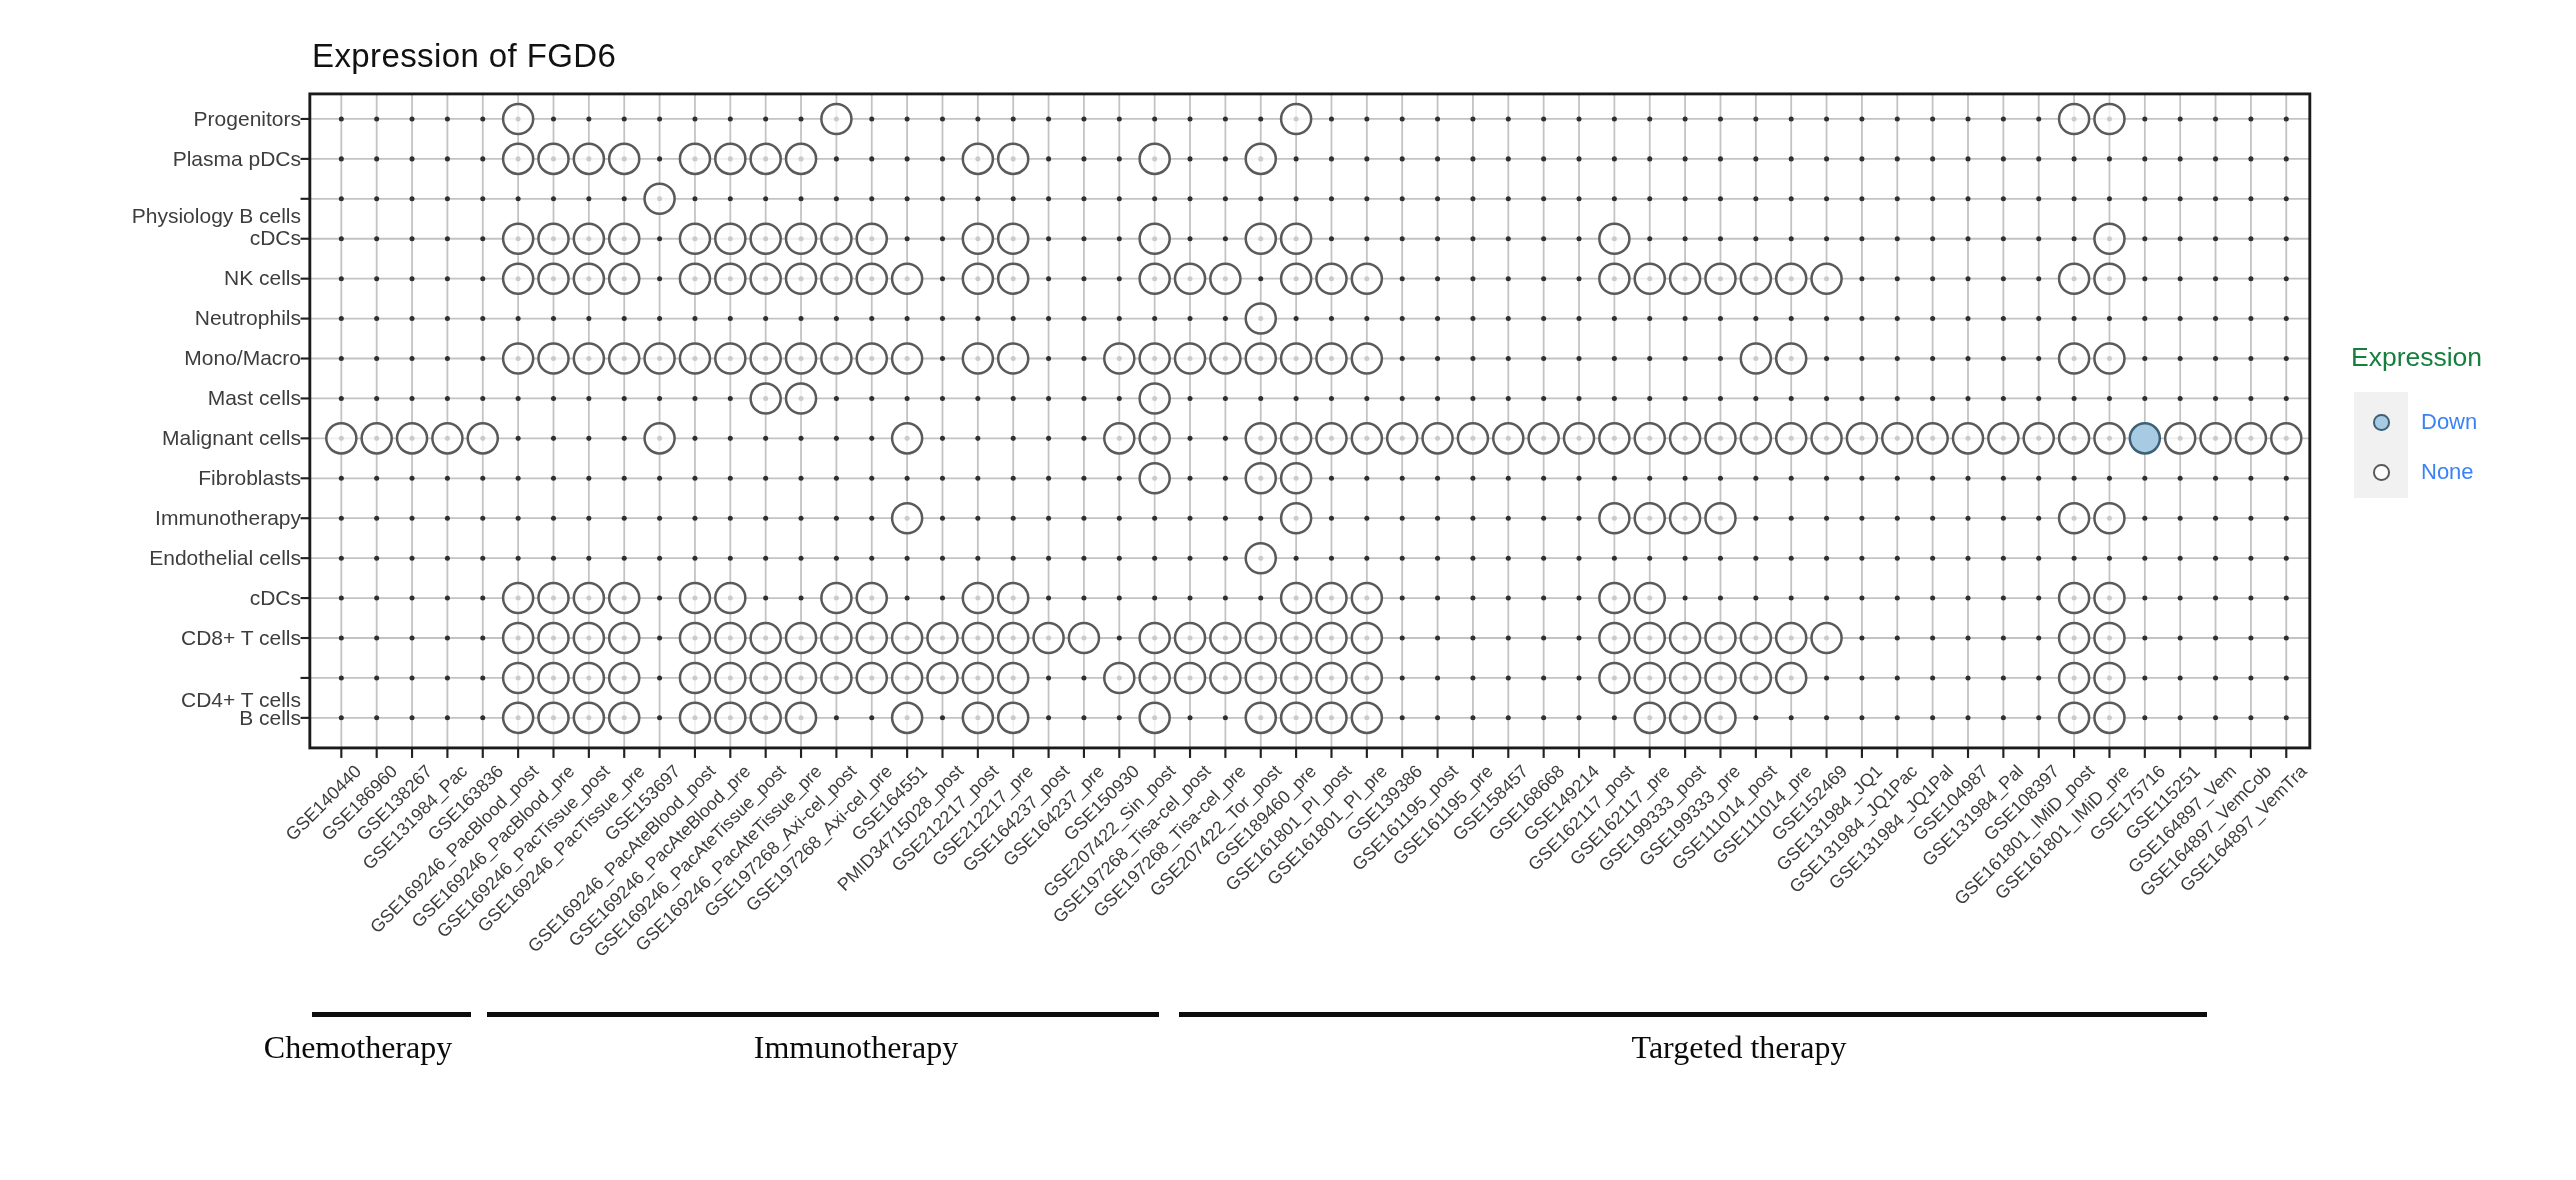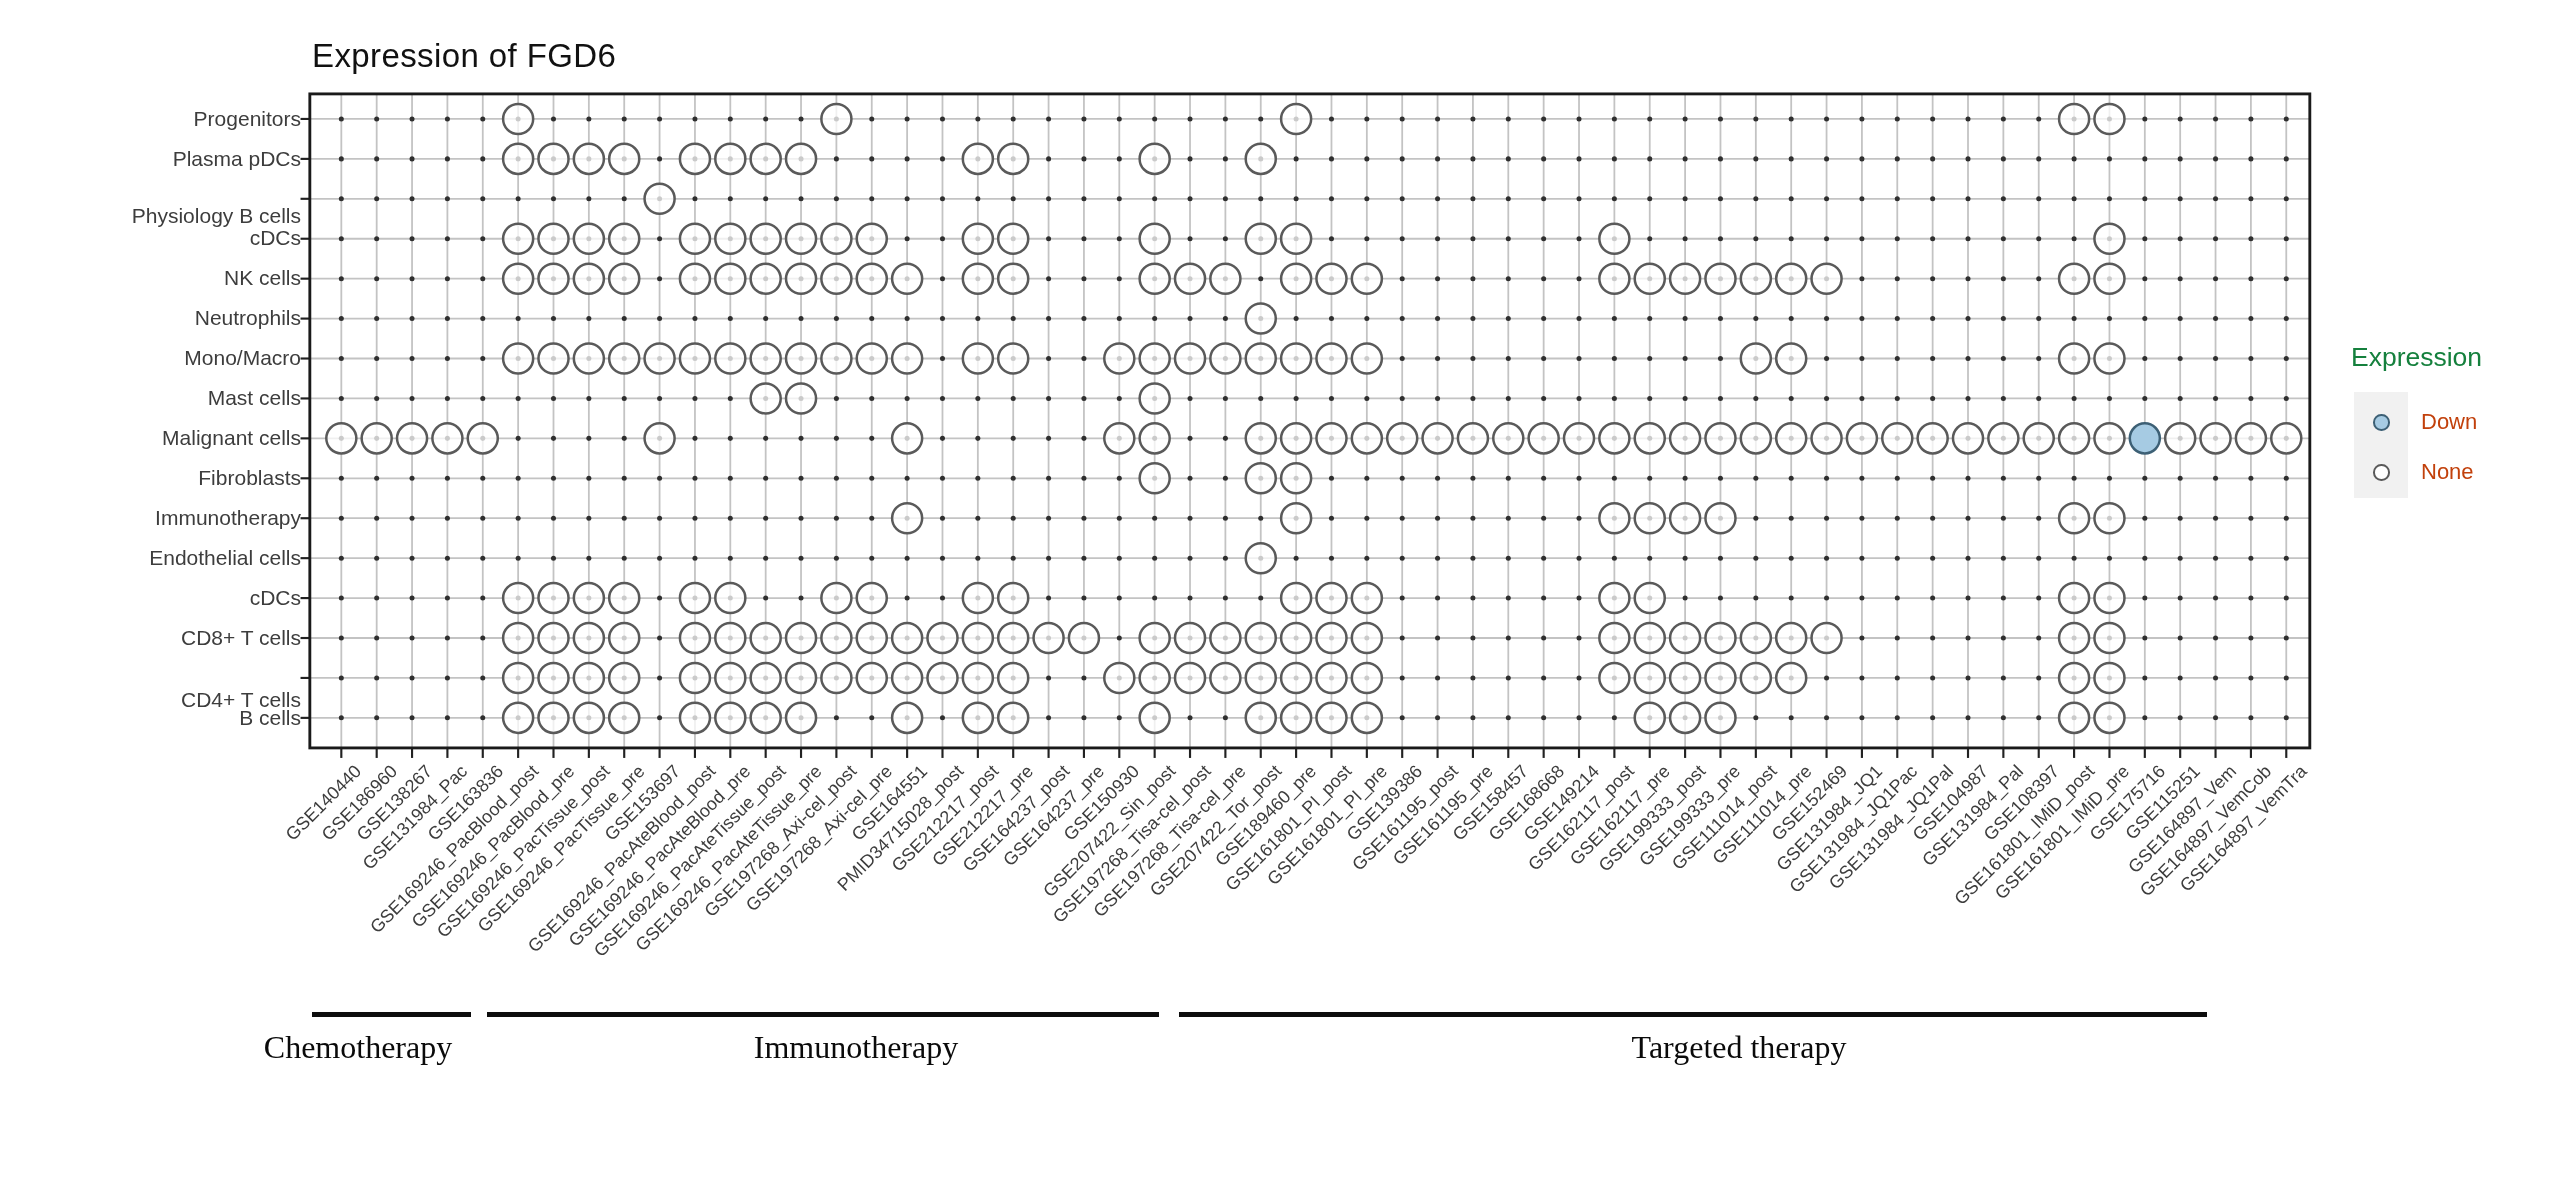--- a/index.html
+++ b/index.html
@@ -3,21 +3,21 @@
 <meta charset="utf-8">
 <style>
   html,body{margin:0;padding:0;background:#ffffff;}
   body{width:2576px;height:1181px;position:relative;font-family:"Liberation Sans",sans-serif;overflow:hidden;}
   #chart-svg{position:absolute;left:0;top:0;}
   .page-title{position:absolute;left:312px;top:37px;font-size:33px;color:#111;letter-spacing:0.4px;}
   .ylab{position:absolute;left:0;width:301px;text-align:right;font-size:21px;color:#3d3d3d;line-height:24px;white-space:nowrap;}
   .xlab{position:absolute;font-size:18px;color:#3d3d3d;white-space:nowrap;transform:rotate(-45deg);transform-origin:100% 0%;}
   .legend-title{position:absolute;left:2351px;top:342px;font-size:26.5px;color:#15803d;}
   .legend-keybg{position:absolute;left:2354px;top:392px;width:54px;height:106px;background:#f1f1f1;}
-  .legend-item-label{position:absolute;left:2421px;font-size:22px;color:#c2410c;line-height:26px;}
+  .legend-item-label{position:absolute;left:2421px;font-size:22px;color:#3b82f6;line-height:26px;}
   .legend-dot{position:absolute;left:2373px;width:16.5px;height:16.5px;border-radius:50%;box-sizing:border-box;}
   .grp-label{position:absolute;font-family:"Liberation Serif",serif;font-size:32px;color:#0a0a0a;transform:translateX(-50%);white-space:nowrap;}
   .grp-bar{position:absolute;top:1012px;height:5px;background:#0d0d0d;}
 </style>
 </head>
 <body>
 
 <div class="page-title">Expression of FGD6</div>
 
 <svg id="chart-svg" width="2576" height="1181" viewBox="0 0 3600 1650">

